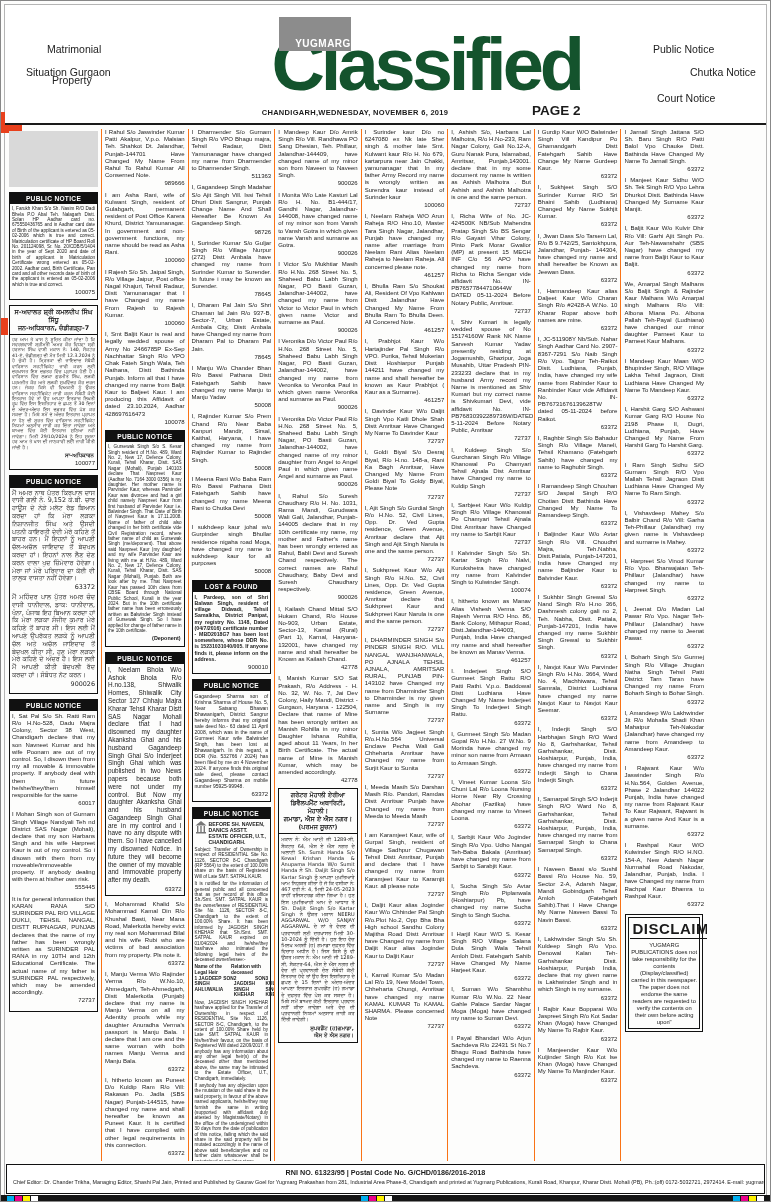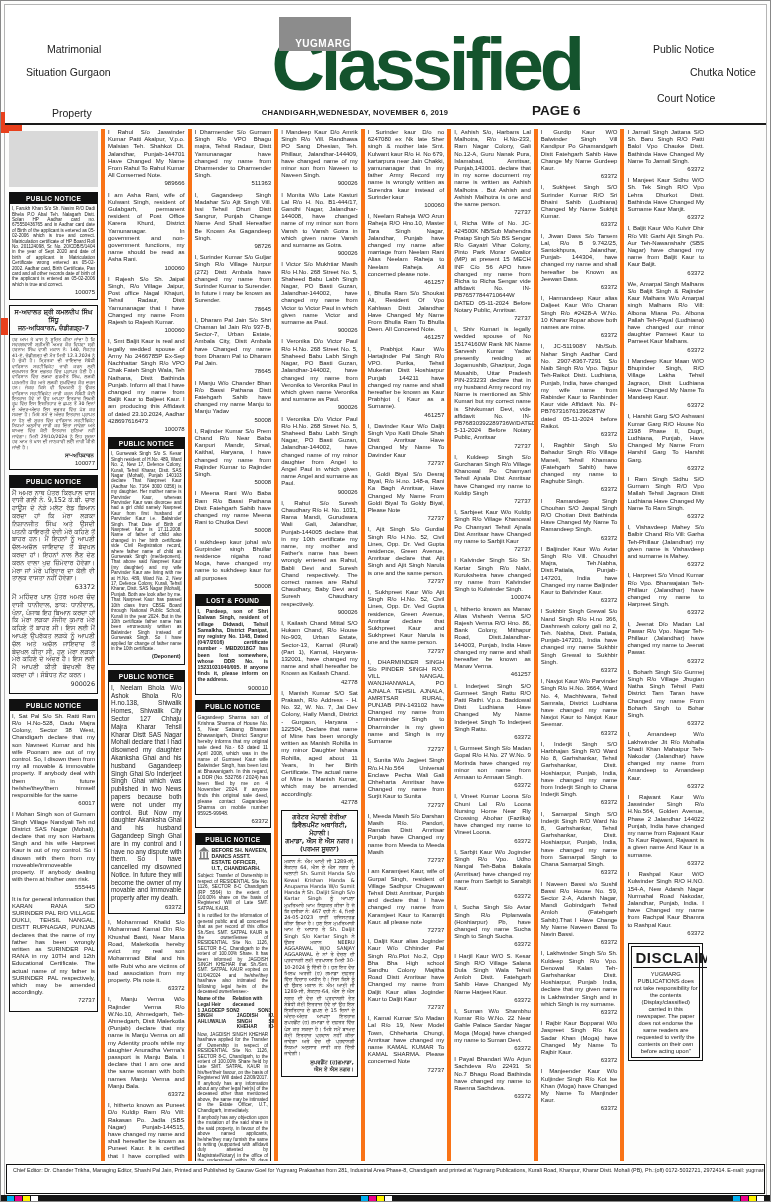--- a/index.html
+++ b/index.html
@@ -20,21 +20,21 @@
   .dateline{position:absolute;left:235px;top:103px;width:230px;text-align:center;
             font-weight:bold;font-size:7.5px;letter-spacing:.3px;}
   .page-label{position:absolute;left:527px;top:98px;font-weight:bold;font-size:13.5px;}
 
   .regmark1{position:absolute;left:0;top:111px;width:21px;height:21px;background:#e8401c;}
   .regmark2{position:absolute;left:0;top:317px;width:7px;height:17px;background:#e8401c;}
 
   
   .grid{position:absolute;left:5px;top:128px;width:701px;height:1032px;display:grid;
         grid-template-columns:95px repeat(7,1fr);overflow:hidden;}
-  .col{overflow:hidden;padding:0 3px;border-left:4px solid #f97316;font-size:6px;line-height:7.2px;}
+  .col{overflow:hidden;padding:0 3px;border-left:1px solid #f97316;font-size:6px;line-height:7.2px;}
   .col:first-child{border-left:none;}
   .ad{margin:0 0 4px 0;text-align:justify;}
   .ad-id{display:block;text-align:right;margin-top:1px;}
   .grayslot{height:56px;background:#d9d9d9;margin:2px 0 5px 0;}
 
   .box{border:1px solid #111;margin:0 0 5px 0;padding:0 0 2px 0;}
   .bar{background:#111;color:#fff;font-weight:bold;text-align:center;font-size:6.6px;
        padding:2px 0;letter-spacing:.3px;}
   .fine{font-size:4.6px;line-height:5.4px;text-align:justify;margin:2px 2px;}
   .midtext{font-size:6.4px;line-height:7.8px;text-align:justify;margin:2px 2px;}
@@ -71,28 +71,28 @@
 <body>
 
 <div class="page">
   <div class="frame"></div>
   <div class="regmark1"></div>
   <div class="regmark2"></div>
 
   <header class="masthead">
     <span class="cat" style="left:42px;top:38px;">Matrimonial</span>
     <span class="cat" style="left:21px;top:61px;">Situation Gurgaon</span>
-    <span class="cat" style="left:47px;top:102px;">Property</span>
+    <span class="cat" style="left:47px;top:69px;">Property</span>
 
     <div class="big-title">Classified</div>
     <div class="logo-box">
       <span>YUGMARG</span>
     </div>
     <div class="dateline">CHANDIGARH,WEDNESDAY, NOVEMBER 6, 2019</div>
-    <div class="page-label">PAGE 6</div>
+    <div class="page-label">PAGE 2</div>
 
     <span class="cat" style="left:648px;top:38px;">Public Notice</span>
     <span class="cat" style="left:685px;top:61px;">Chutka Notice</span>
     <span class="cat" style="left:652px;top:87px;">Court Notice</span>
   </header>
   <div class="mast-rule"></div>
 
   <main class="grid">
 
     <div class="col">
@@ -684,20 +684,21 @@
         </div>
 
       <section class="disclaimer">
         <div class="d-title">DISCLAIMER</div>
         <div class="d-body">YUGMARG PUBLICATIONS does not take responsibility for the contents (Display/classified) carried in this newspaper. The paper does not endorse the same readers are requested to verify the contents on their own before acting upon"</div>
       </section>
     </div>
   </main>
 
   <footer class="footer-box">
+    <div class="rni">RNI NO. 61323/95 | Postal Code No. G/CHD/0186/2016-2018</div>
     <div class="credits">Chief Editor: Dr. Chander Trikha, Managing Editor, Shashi Pal Jain,  Printed and Published by Gaurav Goel for Yugmarg Prakashan from 281, Industrial Area Phase-8, Chandigarh and printed at Yugmarg Publications,  Kurali Road, Khanpur, Kharar Distt. Mohali (PB),  Ph.:(off) 0172-5032721, 2972414. E-mail: yugmarg@gmail.com</div>
   </footer>
 
   <div class="colorbar">
     <div class="swatches" style="left:6px;">
       <div class="sw" style="background:#00AEEF;"></div>
         <div class="sw" style="background:#EC008C;"></div>
         <div class="sw" style="background:#FFF200;"></div>
         <div class="sw" style="background:#fff;"></div>
     </div>

